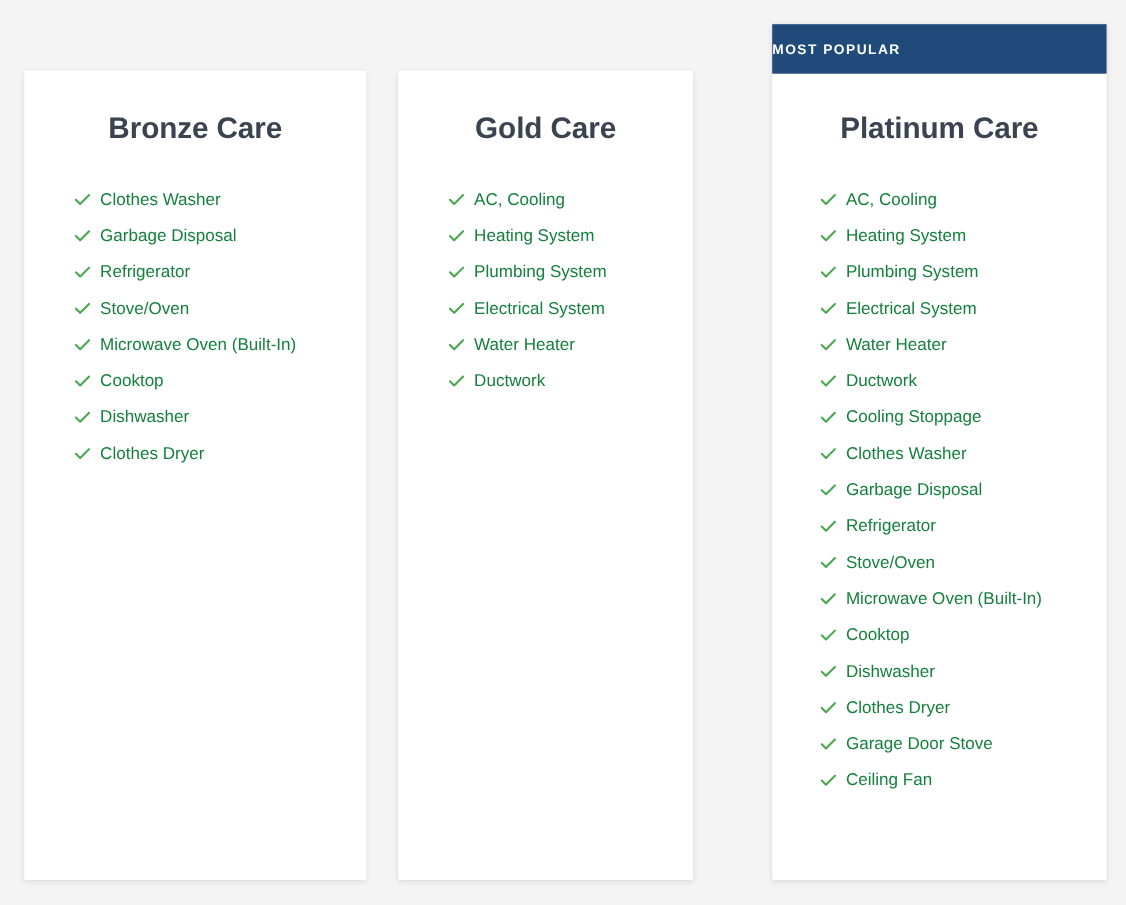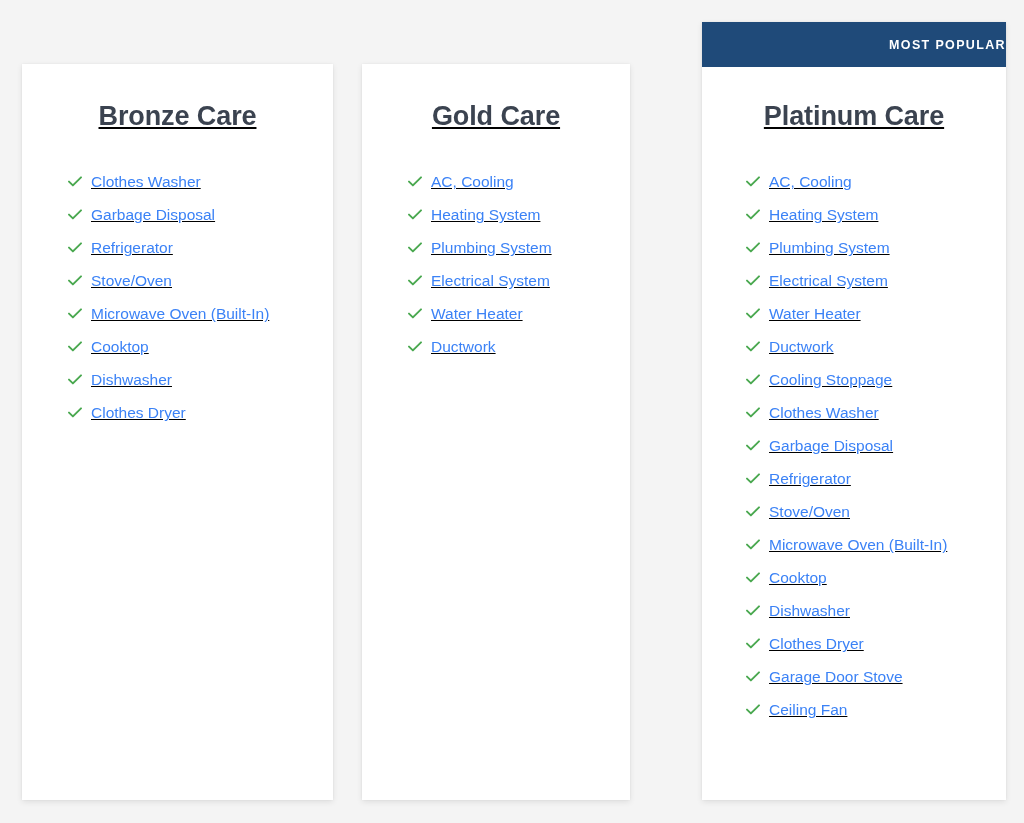--- a/index.html
+++ b/index.html
@@ -50,35 +50,34 @@
     width: 304px;
     height: 778px;
   }
 
   
   .popular-banner {
     height: 45px;
     background: #1f4a79;
     display: flex;
     align-items: center;
-    justify-content: flex-end;
+    justify-content: flex-start;
   }
 
   .popular-banner-text {
     color: #ffffff;
     font-size: 12.5px;
     font-weight: bold;
     letter-spacing: 1.35px;
     text-transform: uppercase;
   }
 
   
   .card-body {
     padding-top: 36px;
-    text-decoration: underline;
   }
 
   .plan-card.platinum .card-body {
     padding-top: 33px;
   }
 
   .plan-title {
     text-align: center;
     font-size: 27px;
     font-weight: bold;
@@ -115,21 +114,21 @@
   }
 
   .check-icon svg {
     display: block;
     width: 14px;
     height: 11px;
   }
 
   .feature-label {
     font-size: 15.5px;
-    color: #3b82f6;
+    color: #15803d;
     line-height: 19px;
     white-space: nowrap;
   }
 </style>
 </head>
 <body>
 
 <div class="pricing-board">
 
   <div class="plan-card bronze">

